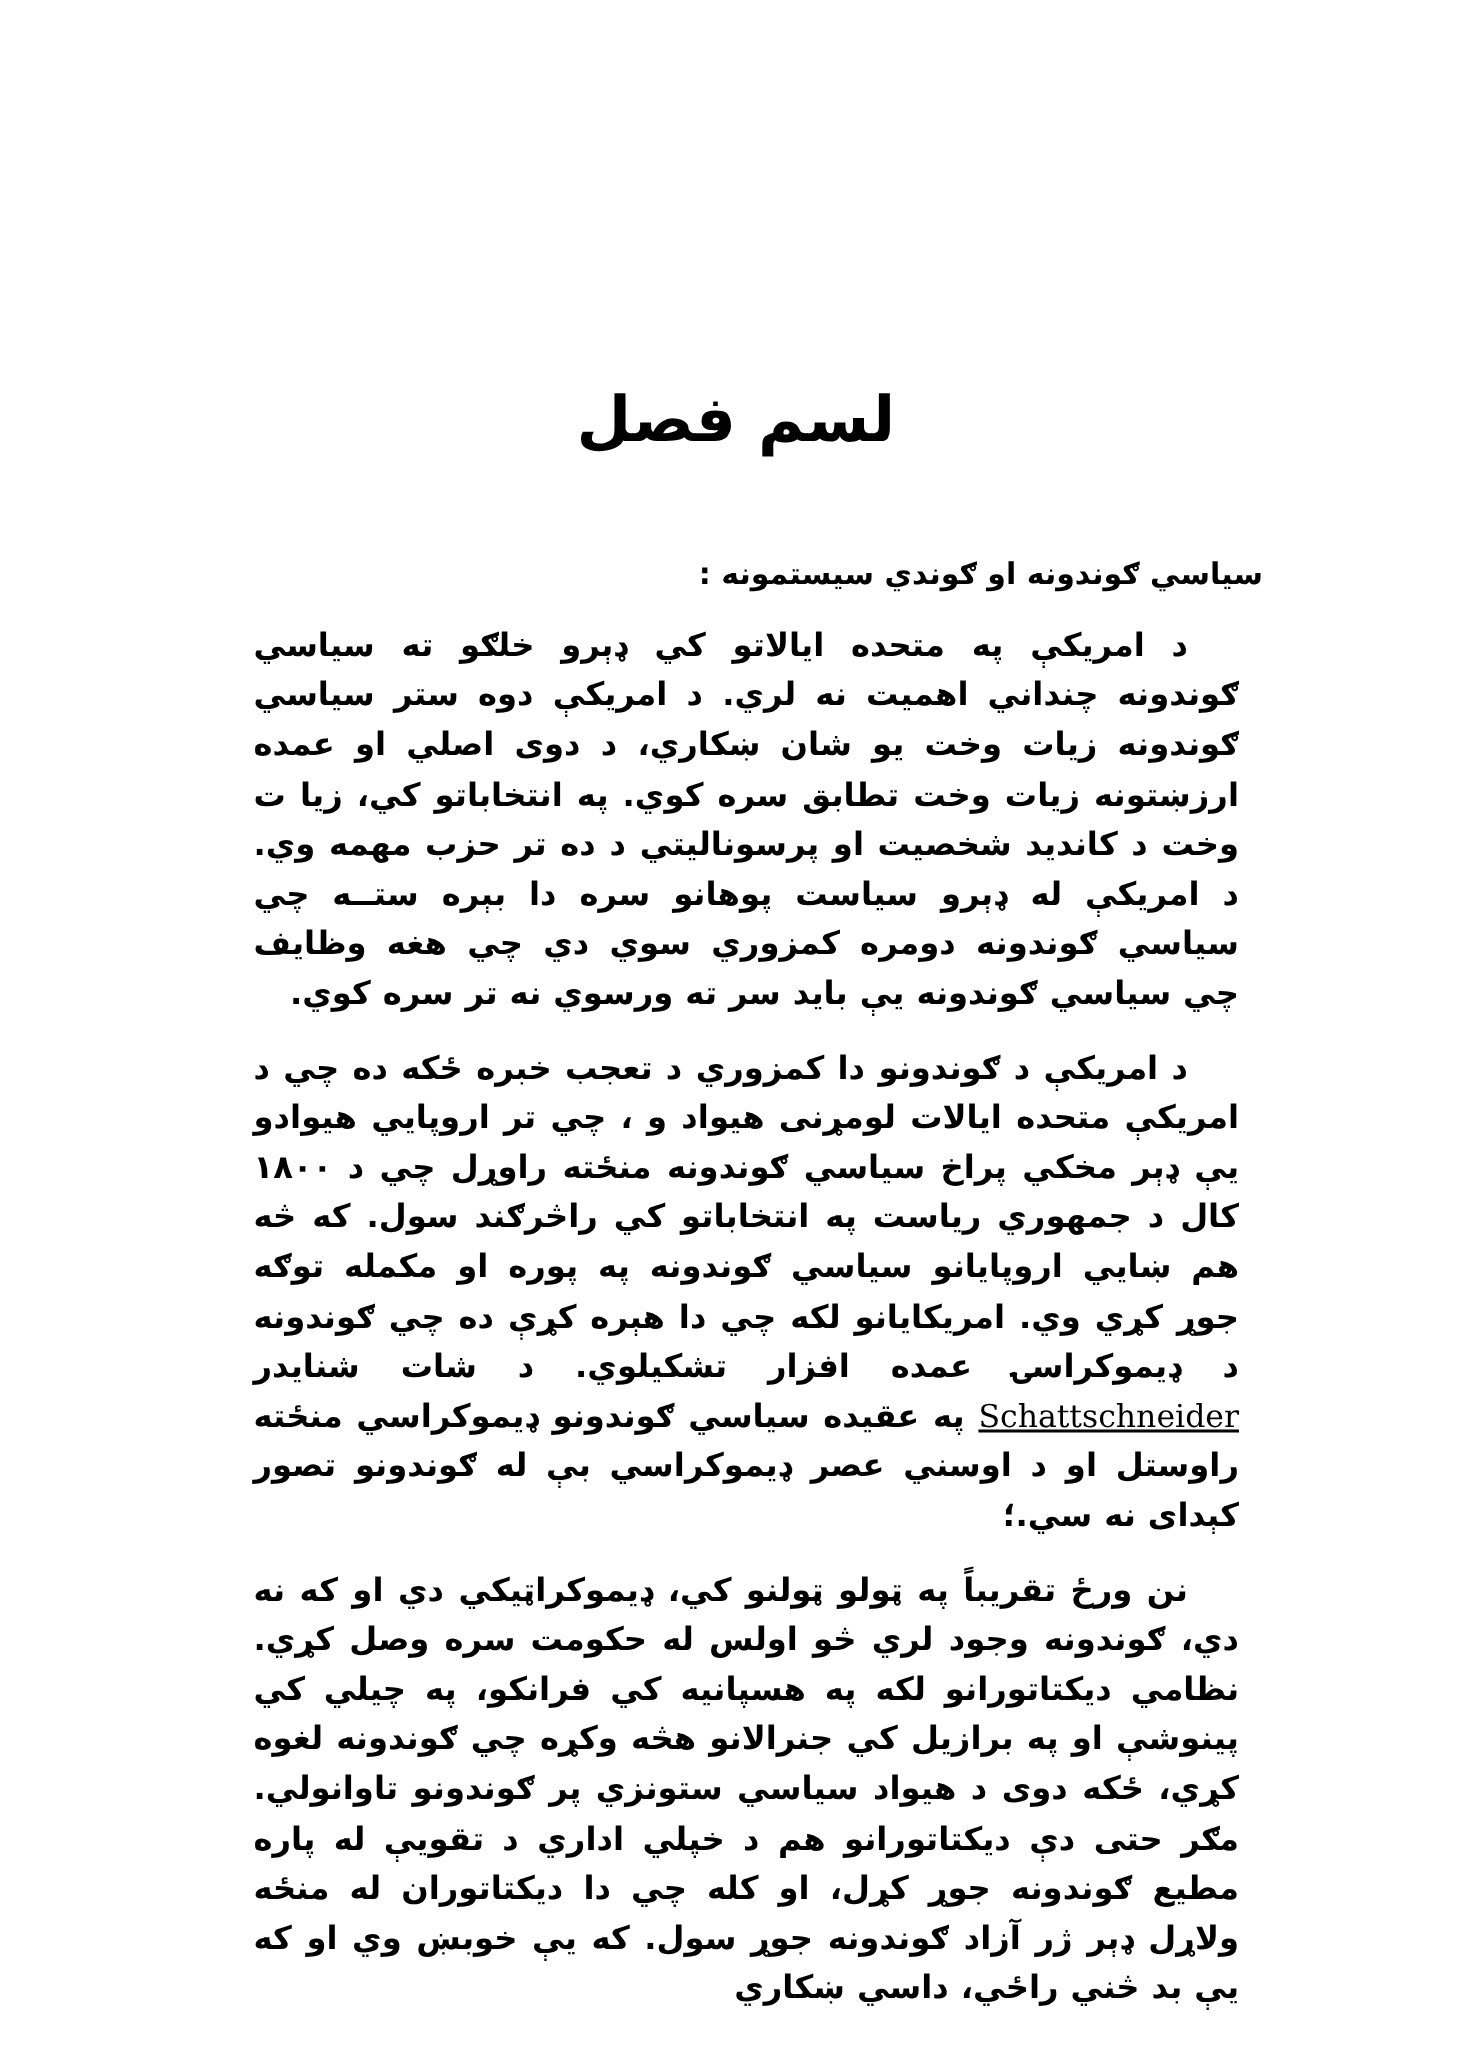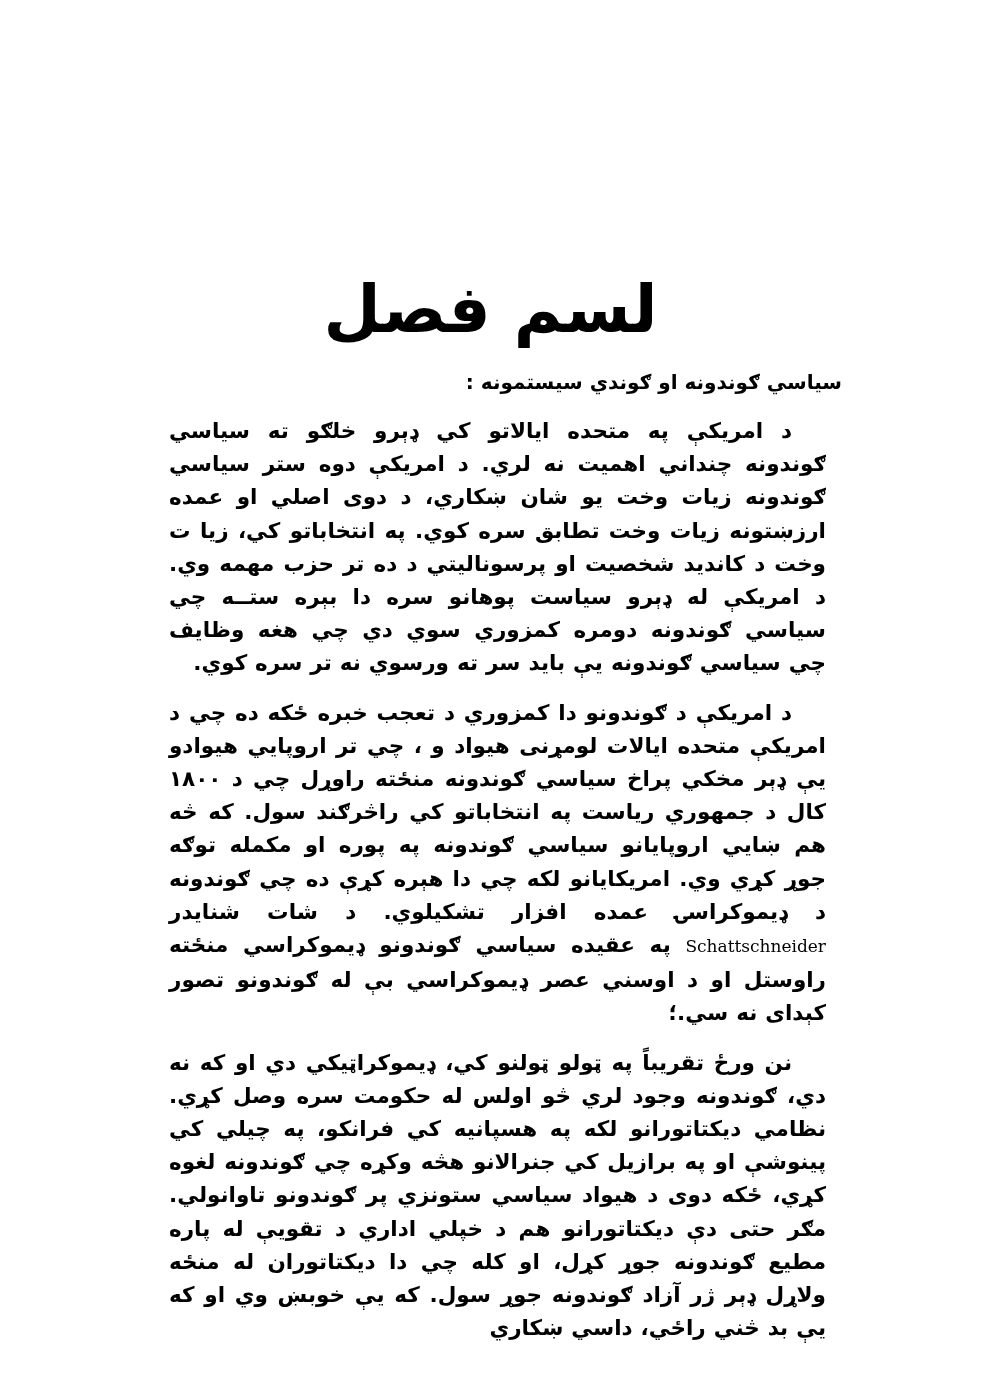--- a/index.html
+++ b/index.html
@@ -24,21 +24,21 @@
   
   .chapter-title {
     position: absolute;
     top: 228px;
     left: 0;
     right: 0;
     text-align: center;
     direction: rtl;
     font-family: "DejaVu Sans", "Liberation Sans", sans-serif;
     font-weight: bold;
-    font-size: 66px;
+    font-size: 42px;
     line-height: 1.15;
     letter-spacing: 0;
     color: #000000;
     white-space: nowrap;
   }
 
   
   .content {
     position: absolute;
     top: 366px;
@@ -79,23 +79,24 @@
   }
 
   
   p.body-par.clipped {
     overflow: hidden;
   }
 
   .latin-name {
     font-family: "DejaVu Serif", "Liberation Serif", serif;
     font-weight: normal;
-    font-size: 17px;
+    font-size: 21px;
     direction: ltr;
     unicode-bidi: isolate;
+    text-decoration: underline;
   }
 </style>
 </head>
 <body>
 
 <div class="page">
 
   <h1 class="chapter-title">لسم فصل</h1>
 
   <div class="content">

